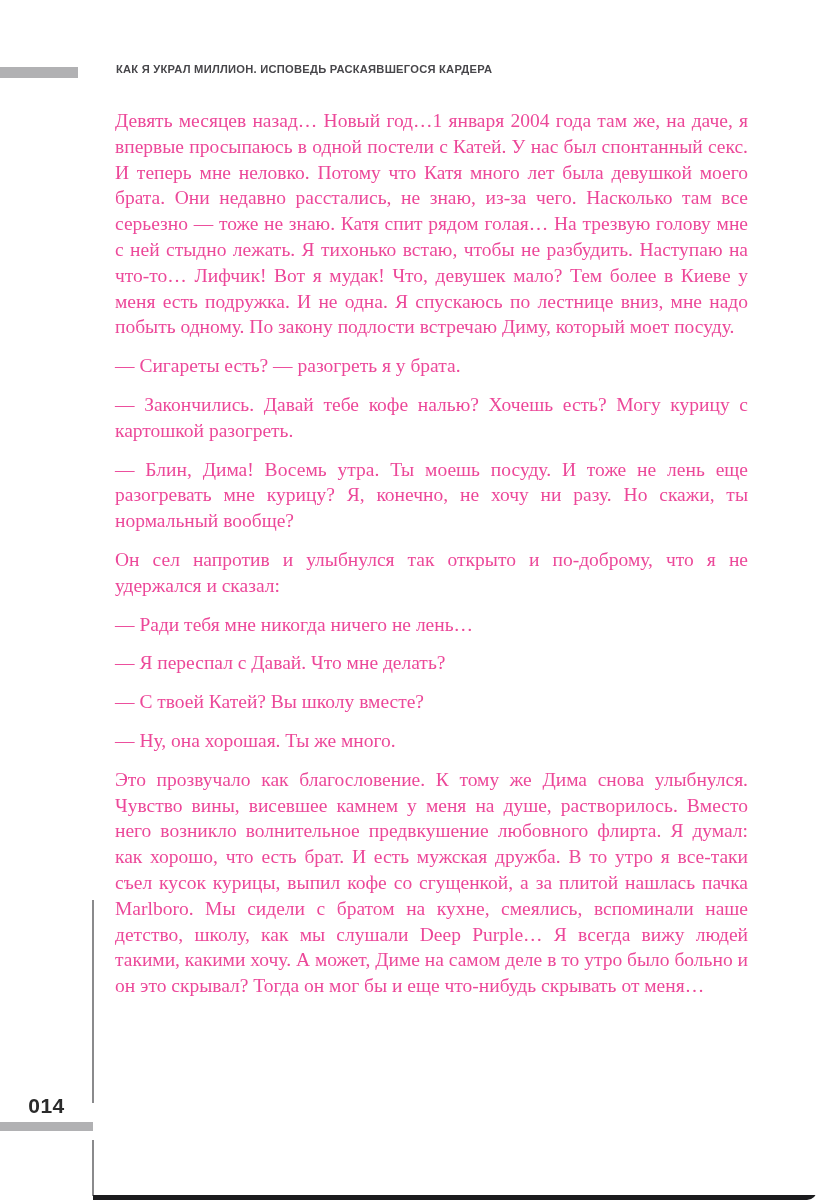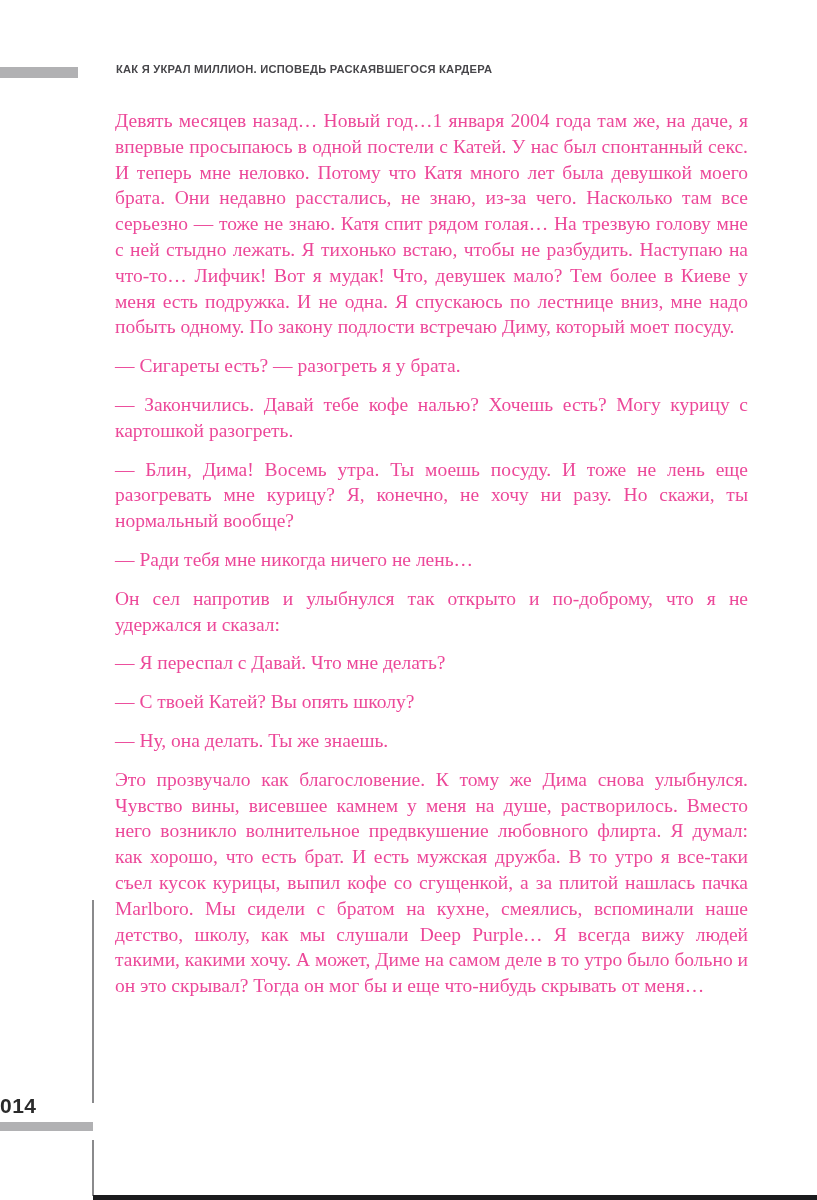--- a/index.html
+++ b/index.html
@@ -7,20 +7,21 @@
     padding: 0;
     background: #ffffff;
   }
   .page {
     position: relative;
     width: 817px;
     height: 1200px;
     background: #ffffff;
     overflow: hidden;
     font-family: "Liberation Serif", "DejaVu Serif", serif;
+    border-radius: 10px;
   }
 
   
   .header-bar {
     position: absolute;
     left: 0;
     top: 67px;
     width: 78px;
     height: 11px;
     background: #b1b1b3;
@@ -62,21 +63,21 @@
     top: 900px;
     width: 2px;
     height: 203px;
     background: #8a8a8c;
   }
   .page-number {
     position: absolute;
     left: 0;
     top: 1094px;
     width: 93px;
-    text-align: left;
+    text-align: center;
     font-family: "Liberation Sans", sans-serif;
     font-weight: bold;
     font-size: 21px;
     letter-spacing: 0.5px;
     color: #2b2b2b;
   }
   .footer-bar {
     position: absolute;
     left: 0;
     top: 1122px;
@@ -107,25 +108,25 @@
 <div class="page">
 
   <div class="header-bar"></div>
   <div class="running-header">КАК Я УКРАЛ МИЛЛИОН. ИСПОВЕДЬ РАСКАЯВШЕГОСЯ КАРДЕРА</div>
 
   <div class="page-text">
       <p>Девять месяцев назад… Новый год…1 января 2004 года там же, на даче, я впервые просыпаюсь в одной постели с Катей. У нас был спонтанный секс. И теперь мне неловко. Потому что Катя много лет была девушкой моего брата. Они недавно расстались, не знаю, из-за чего. Насколько там все серьезно — тоже не знаю. Катя спит рядом голая… На трезвую голову мне с ней стыдно лежать. Я тихонько встаю, чтобы не разбудить. Наступаю на что-то… Лифчик! Вот я мудак! Что, девушек мало? Тем более в Киеве у меня есть подружка. И не одна. Я спускаюсь по лестнице вниз, мне надо побыть одному. По закону подлости встречаю Диму, который моет посуду.</p>
       <p>— Сигареты есть? — разогреть я у брата.</p>
       <p>— Закончились. Давай тебе кофе налью? Хочешь есть? Могу курицу с картошкой разогреть.</p>
       <p>— Блин, Дима! Восемь утра. Ты моешь посуду. И тоже не лень еще разогревать мне курицу? Я, конечно, не хочу ни разу. Но скажи, ты нормальный вообще?</p>
+      <p>Он сел напротив и улыбнулся так открыто и по-доброму, что я не удержался и сказал:</p>
       <p>— Ради тебя мне никогда ничего не лень…</p>
-      <p>Он сел напротив и улыбнулся так открыто и по-доброму, что я не удержался и сказал:</p>
       <p>— Я переспал с Давай. Что мне делать?</p>
-      <p>— С твоей Катей? Вы опять школу?</p>
-      <p>— Ну, она делать. Ты же знаешь.</p>
+      <p>— С твоей Катей? Вы школу вместе?</p>
+      <p>— Ну, она хорошая. Ты же много.</p>
       <p>Это прозвучало как благословение. К тому же Дима снова улыбнулся. Чувство вины, висевшее камнем у меня на душе, растворилось. Вместо него возникло волнительное предвкушение любовного флирта. Я думал: как хорошо, что есть брат. И есть мужская дружба. В то утро я все-таки съел кусок курицы, выпил кофе со сгущенкой, а за плитой нашлась пачка Marlboro. Мы сидели с братом на кухне, смеялись, вспоминали наше детство, школу, как мы слушали Deep Purple… Я всегда вижу людей такими, какими хочу. А может, Диме на самом деле в то утро было больно и он это скрывал? Тогда он мог бы и еще что-нибудь скрывать от меня…</p>
     </div>
 
   <div class="rule-vertical-upper"></div>
 
   <div class="page-number">014</div>
 
   <div class="footer-bar"></div>
   <div class="rule-vertical-lower"></div>
   <div class="bottom-bar"></div>

